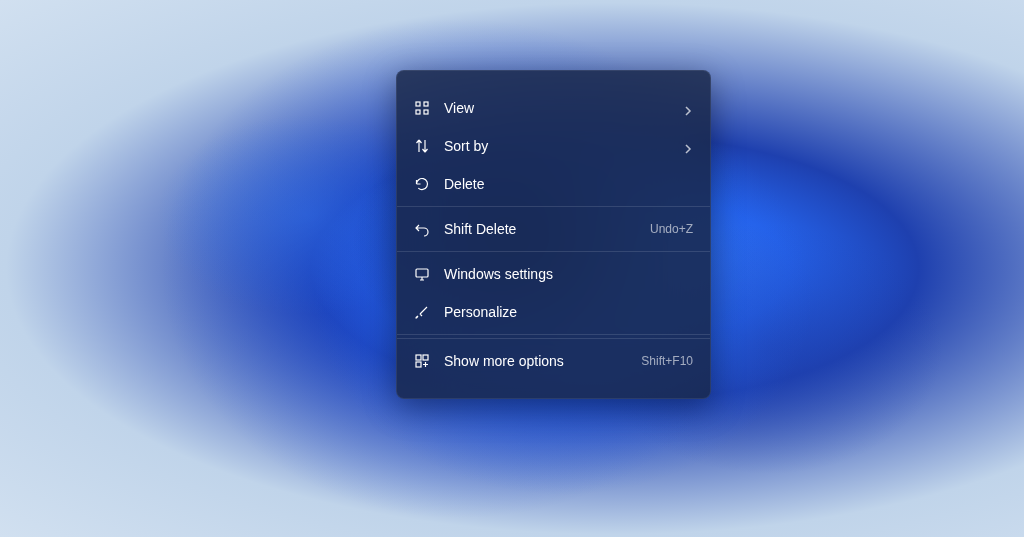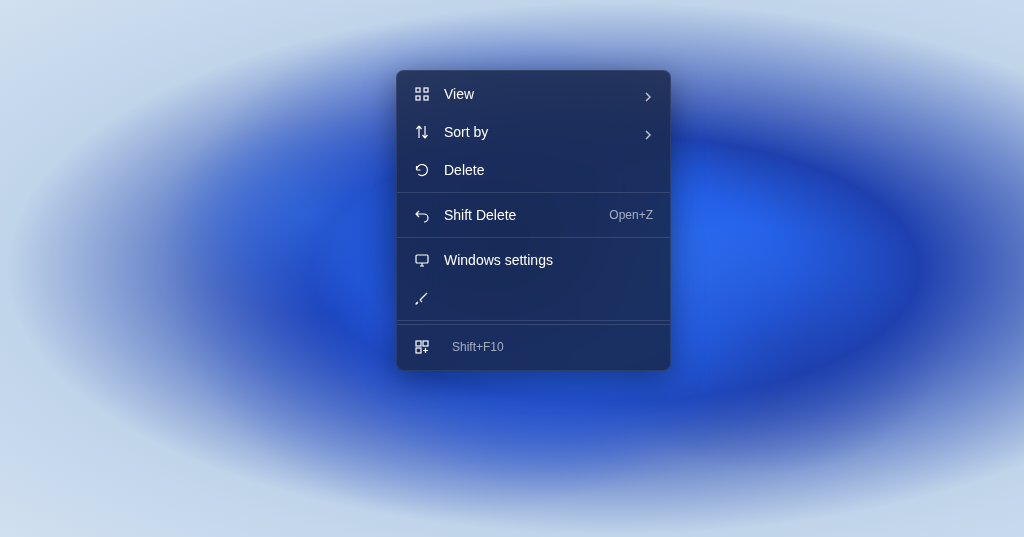--- a/index.html
+++ b/index.html
@@ -18,26 +18,26 @@
         radial-gradient(ellipse 400px 300px at 50% 45%, rgba(10, 30, 100, 0.6) 0%, transparent 40%),
         radial-gradient(ellipse 500px 400px at 55% 55%, rgba(37, 99, 235, 0.8) 0%, transparent 50%),
         radial-gradient(ellipse 600px 500px at 45% 50%, rgba(29, 78, 216, 0.7) 0%, transparent 50%),
         radial-gradient(ellipse 350px 250px at 75% 65%, rgba(30, 64, 175, 0.6) 0%, transparent 50%),
         radial-gradient(ellipse 300px 200px at 30% 40%, rgba(59, 130, 246, 0.5) 0%, transparent 50%);
     }
     .context-menu {
       position: absolute;
       left: 396px;
       top: 70px;
-      width: 275px;
+      width: 315px;
       background: rgba(25, 38, 70, 0.82);
       backdrop-filter: blur(30px);
       -webkit-backdrop-filter: blur(30px);
       border-radius: 8px;
-      padding: 5px 0;
+      padding: 19px 0;
       box-shadow: 0 8px 32px rgba(0, 0, 0, 0.4), inset 0 0 0 1px rgba(255,255,255,0.08);
     }
     .menu-item {
       display: flex;
       align-items: center;
       height: 38px;
       padding: 0 14px;
       color: #ffffff;
       font-size: 14px;
       cursor: default;
@@ -136,21 +136,21 @@
 
   <div class="menu-separator"></div>
 
   <div class="menu-item">
     <span class="menu-icon">
       <svg viewBox="0 0 16 16">
           <path d="M5 4L2 7l3 3M2 7h8a4 4 0 0 1 0 8"></path>
         </svg>
     </span>
     <span class="menu-label">Shift Delete</span>
-    <span class="menu-shortcut">Open+Z</span>
+    <span class="menu-shortcut">Undo+Z</span>
   </div>
 
 
   <div class="menu-separator"></div>
 
   <div class="menu-item">
     <span class="menu-icon">
       <svg viewBox="0 0 16 16">
           <rect x="2" y="3" width="12" height="8" rx="1"></rect>
           <path d="M6 14h4M8 11v3"></path>
@@ -158,32 +158,34 @@
     </span>
     <span class="menu-label">Windows settings</span>
   </div>
 
   <div class="menu-item">
     <span class="menu-icon">
       <svg viewBox="0 0 16 16">
           <path d="M13 3l-7 7M4 12c-1 1-2 1-2 2 1 0 1-1 2-2zM6 10l2 2"></path>
         </svg>
     </span>
+    <span class="menu-label">Personalize</span>
   </div>
 
   <div class="menu-separator"></div>
 
 
   <div class="menu-separator"></div>
 
   <div class="menu-item">
     <span class="menu-icon">
       <svg viewBox="0 0 16 16">
           <rect x="2" y="2" width="5" height="5"></rect>
           <rect x="9" y="2" width="5" height="5"></rect>
           <rect x="2" y="9" width="5" height="5"></rect>
           <path d="M11.5 9v5M9 11.5h5"></path>
         </svg>
     </span>
+    <span class="menu-label">Show more options</span>
     <span class="menu-shortcut">Shift+F10</span>
   </div>
 
 </div>
 
 </body></html>

